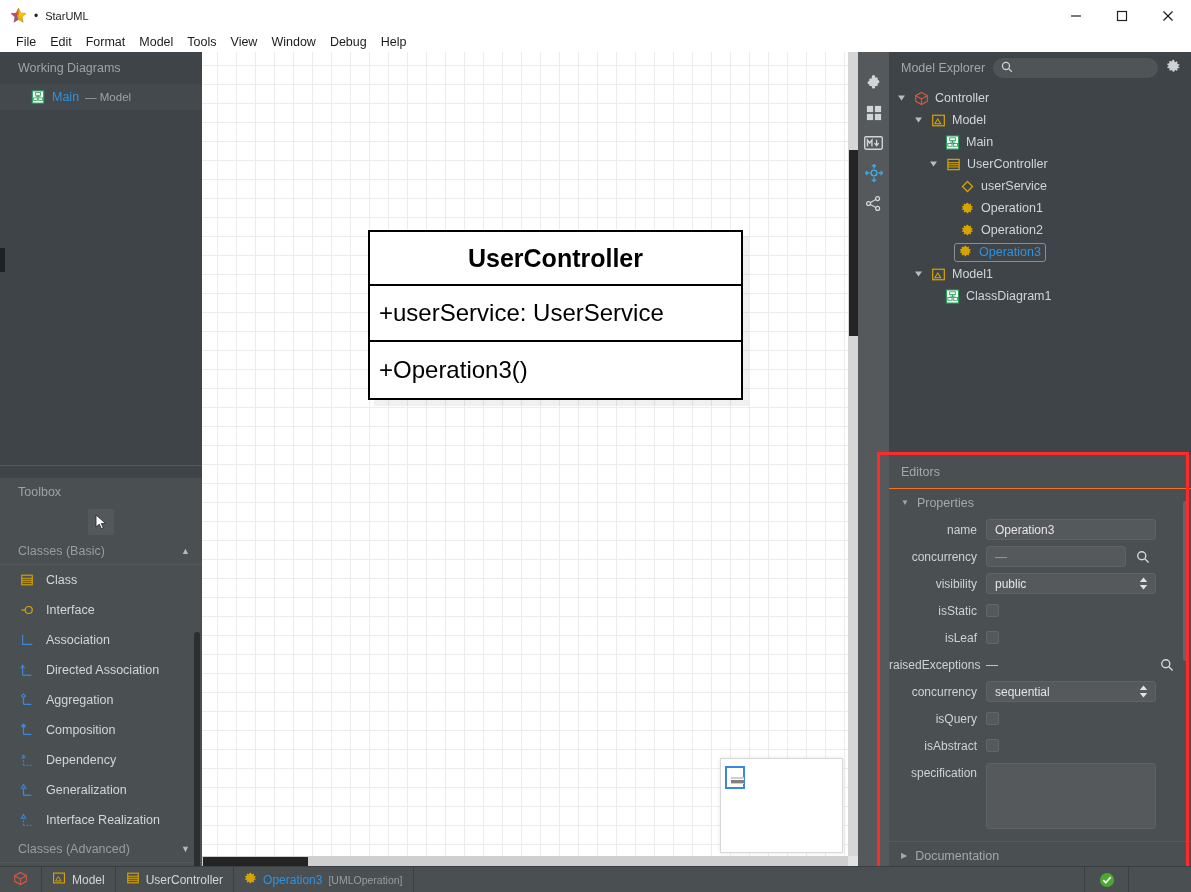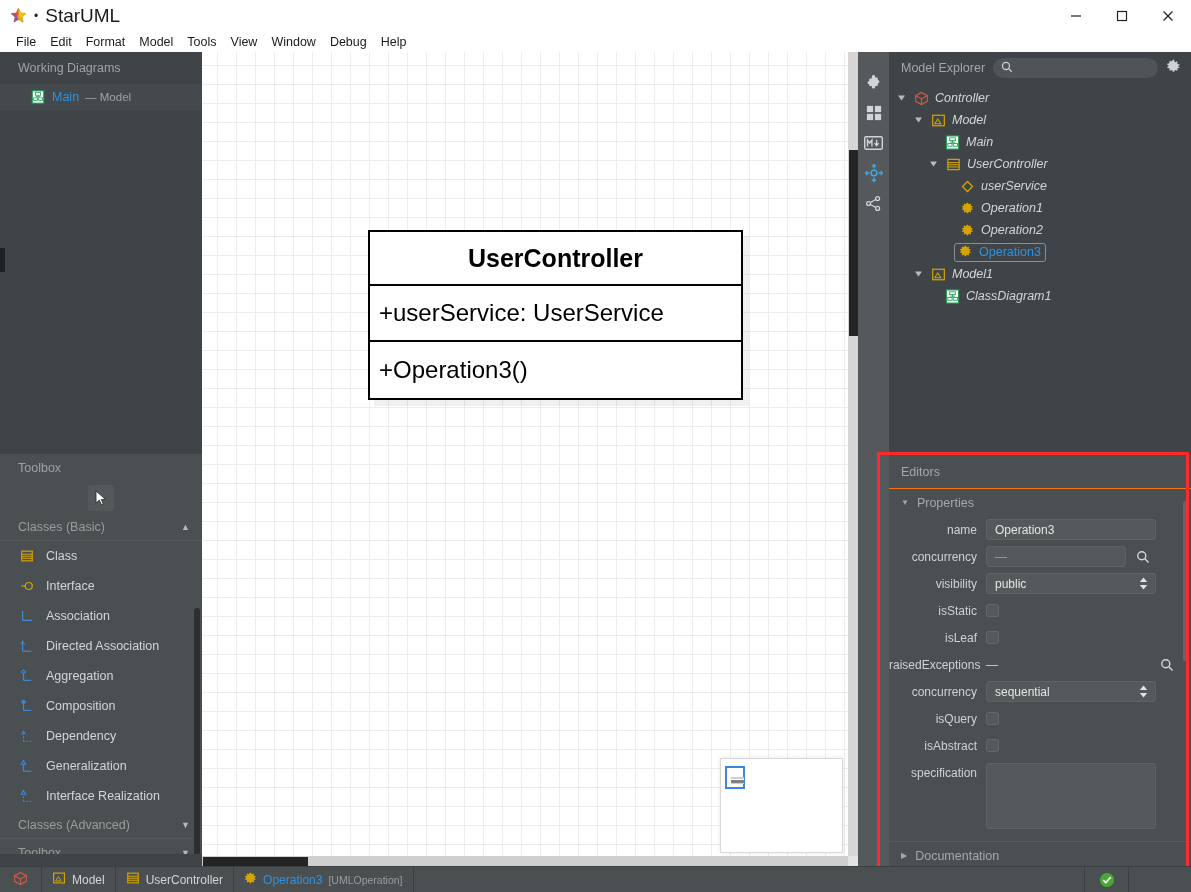--- a/index.html
+++ b/index.html
@@ -13,21 +13,21 @@
 
   
   .titlebar {
     position: absolute; left: 0; top: 0; width: 1191px; height: 31px;
     background: #ffffff;
     display: flex; align-items: center;
   }
   .tb-left { display: flex; align-items: center; padding-left: 10px; gap: 7px; }
   .star-icon { width: 17px; height: 17px; display: block; }
   .tb-dot { color: #222; font-size: 12px; line-height: 1; }
-  .tb-title { color: #1b1b1b; font-size: 19px; }
+  .tb-title { color: #1b1b1b; font-size: 11px; }
   .tb-controls { margin-left: auto; display: flex; height: 31px; }
   .tb-btn { width: 46px; height: 31px; display: flex; align-items: center; justify-content: center; }
   .tb-btn svg { display: block; }
 
   
   .menubar {
     position: absolute; left: 0; top: 31px; width: 1191px; height: 21px;
     background: #ffffff; display: flex; align-items: center;
     padding-left: 9px;
   }
@@ -57,21 +57,21 @@
   }
   .wd-label { color: #2f93e0; font-size: 12.5px; }
   .wd-sub { color: #9ea3a6; font-size: 11.5px; }
   .wd-empty { background: #3e4447; height: 330px; }
 
   .leftpanel-sep {
     position: absolute; left: 0; top: 465px; width: 202px; height: 1px;
     background: #53585b;
   }
   .toolbox-wrap {
-    position: absolute; left: 0; top: 454px; width: 202px; height: 400px;
+    position: absolute; left: 0; top: 478px; width: 202px; height: 400px;
     background: #4a4f52; overflow: hidden;
   }
   .toolbox-title {
     height: 28px; display: flex; align-items: center;
     padding-left: 18px; color: #9ea3a6; font-size: 12.5px;
   }
   .pointer-row { height: 32px; display: flex; align-items: center; padding-left: 88px; }
   .pointer-btn {
     width: 26px; height: 26px; background: #53585b; border-radius: 2px;
     display: flex; align-items: center; justify-content: center;
@@ -187,21 +187,21 @@
     font-family: "Liberation Sans", sans-serif;
   }
   .tree { padding-top: 3px; }
   .tree-row {
     height: 22px; display: flex; align-items: center; gap: 6px; font-size: 12.5px;
     color: #d3d6d8;
   }
   .tree-row .arrow {
     width: 10px; font-size: 0; color: #b8bcbe; display: flex; align-items: center; justify-content: center;
   }
-  .tree-row .tlabel { white-space: nowrap; font-style: italic; }
+  .tree-row .tlabel { white-space: nowrap; }
   .tree-row.selected .tlabel-wrap {
     outline: 1px solid #8b8f91; border-radius: 2px; padding: 0px 4px 1px 2px;
     display: flex; align-items: center; gap: 6px; margin-left: -2px;
   }
   .ticon { width: 16px; height: 16px; display: flex; align-items: center; justify-content: center; }
 
   
   .editors {
     position: absolute; left: 889px; top: 455px; width: 302px; height: 411px;
     background: #4a4f52;

